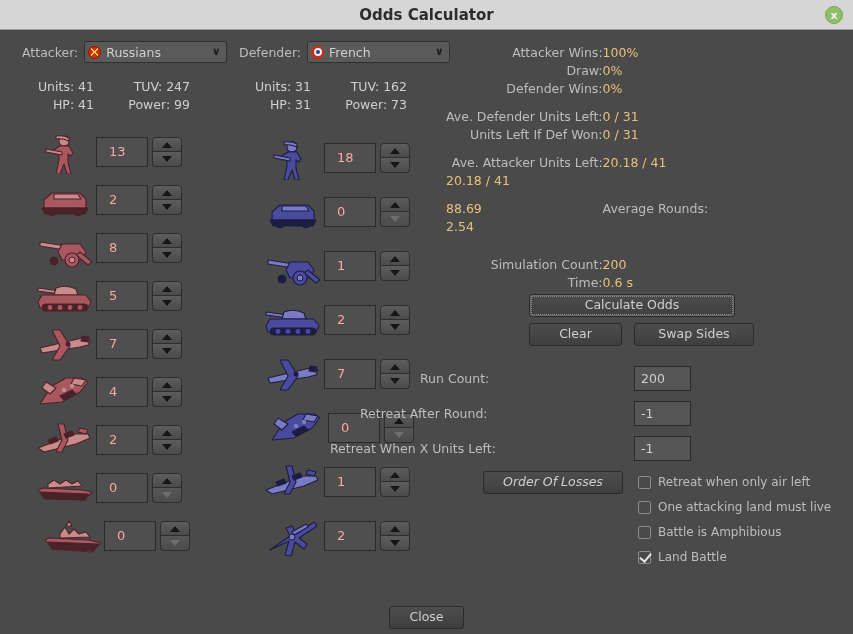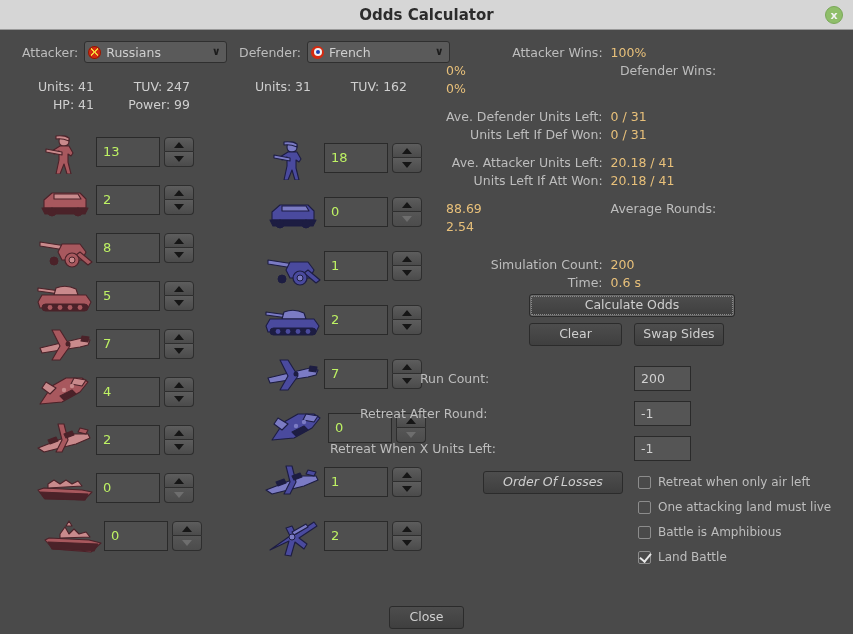--- a/index.html
+++ b/index.html
@@ -69,42 +69,42 @@
     content: ""; position: absolute; left: 4.5px; top: 4.5px;
     width: 4px; height: 4px; border-radius: 50%; background: #1b3fb0;
   }
   .combo .ctext { flex: 1 1 auto; color: #cfcfcf; font-size: 12.5px; overflow: hidden; white-space: nowrap; }
   .combo .carrow {
     flex: 0 0 auto; width: 16px; text-align: center;
     color: #1c1c1c; font-size: 11px; font-weight: bold; line-height: 20px;
   }
 
   
-  .statgrid { position: absolute; display: grid; grid-template-columns: auto auto; column-gap: 8px; }
+  .statgrid { position: absolute; display: grid; grid-template-columns: auto auto; }
   .statgrid .k { text-align: right; color: #bdbdbd; font-size: 12.5px; white-space: nowrap; line-height: 18px; }
   .statgrid .v { text-align: left; color: #e8c07a; font-size: 12.5px; white-space: nowrap; line-height: 18px; }
   .spacer-row { height: 10px; grid-column: 1 / span 2; }
 
   
   .side-head { position: absolute; }
   .side-head .hrow { display: flex; line-height: 18px; }
   .side-head .c1 { width: 86px; text-align: right; }
   .side-head .c2 { width: 96px; text-align: right; }
 
   
   .unit-row { position: absolute; display: flex; align-items: center; }
   .unit-icon { width: 62px; height: 44px; position: relative; flex: 0 0 auto; }
   .unit-icon svg { position: absolute; left: 0; top: 0; }
   .spin { display: flex; align-items: center; }
   .spin .field {
-    width: 64px; height: 30px;
+    width: 52px; height: 30px;
     background: #4f4f4f;
     border: 1px solid #2a2a2a;
-    color: #bef264; font-size: 13px;
-    line-height: 28px; padding-left: 6px;
+    color: #fca5a5; font-size: 13px;
+    line-height: 28px; padding-left: 12px;
     overflow: hidden; white-space: nowrap;
     cursor: text;
   }
   .spin .btns { display: flex; flex-direction: column; margin-left: 4px; }
   .spin .sbtn {
     width: 30px; height: 15px;
     background: linear-gradient(#5d5d5d, #4b4b4b);
     border: 1px solid #2e2e2e;
     position: relative; cursor: pointer;
   }
@@ -198,20 +198,24 @@
     <span class="c1 valw">HP: 41</span>
     <span class="c2 valw">Power: 99</span>
   </div>
 </div>
 
 <div class="side-head" style="left:225px; top:78px;">
   <div class="hrow">
     <span class="c1 valw">Units: 31</span>
     <span class="c2 valw">TUV: 162</span>
   </div>
+  <div class="hrow">
+    <span class="c1 valw">HP: 31</span>
+    <span class="c2 valw">Power: 73</span>
+  </div>
 </div>
 
 <div id="attacker-units">
     <div class="unit-row" style="left: 34px; top: 130px;">
       <div class="unit-icon">
         <svg width="62" height="44" viewBox="0 0 62 44">
         <path d="M30 6 q5 0 5 5 q0 5 -5 5 q-5 0 -5 -5 q0 -5 5 -5 z" fill="#c98a8c" stroke="#4b2229" stroke-width="1.1" stroke-linejoin="round"></path>
         <path d="M26 16 l9 0 l4 7 l-2 3 l-3 -2 l0 8 l3 12 l-4 0 l-3 -10 l-4 10 l-4 0 l3 -14 l0 -9 l-5 3 l-2 -3 z" fill="#a8585e" stroke="#4b2229" stroke-width="1.1" stroke-linejoin="round"></path>
         <path d="M12 19 l16 3 l0 3 l-16 -3 z" fill="#c98a8c" stroke="#4b2229" stroke-width="1.1" stroke-linejoin="round"></path>
         <path d="M22 6 q8 -1 13 2 l0 3 q-7 -3 -13 -2 z" fill="#c98a8c" stroke="#4b2229" stroke-width="1.1" stroke-linejoin="round"></path>
@@ -583,48 +587,48 @@
             <i></i>
           </div>
         </div>
       </div>
     </div>
   </div>
 
 <div class="statgrid" id="results-grid" style="left:446px; top:44px;">
     <div class="k">Attacker Wins:</div>
     <div class="v">100%</div>
+    <div class="k">Draw:</div>
     <div class="v">0%</div>
     <div class="k">Defender Wins:</div>
     <div class="v">0%</div>
     <div class="spacer-row"></div>
     <div class="k">Ave. Defender Units Left:</div>
     <div class="v">0 / 31</div>
     <div class="k">Units Left If Def Won:</div>
     <div class="v">0 / 31</div>
     <div class="spacer-row"></div>
     <div class="k">Ave. Attacker Units Left:</div>
     <div class="v">20.18 / 41</div>
-    <div class="k">Units Left If Att Won:</div>
     <div class="v">20.18 / 41</div>
     <div class="spacer-row"></div>
     <div class="v">88.69</div>
     <div class="k">Average Rounds:</div>
     <div class="v">2.54</div>
     <div class="spacer-row"></div>
     <div class="spacer-row"></div>
     <div class="k">Simulation Count:</div>
     <div class="v">200</div>
     <div class="k">Time:</div>
     <div class="v">0.6 s</div>
   </div>
 
 <div class="btn focus" style="left:529px; top:294px; width:206px; height:23px;">Calculate Odds</div>
 <div class="btn" style="left:529px; top:323px; width:93px; height:23px;">Clear</div>
-<div class="btn" style="left:634px; top:323px; width:90px; height:23px;">Swap Sides</div>
+<div class="btn" style="left:634px; top:323px; width:120px; height:23px;">Swap Sides</div>
 <div class="btn" style="left:483px; top:471px; width:140px; height:23px;font-style:italic;">Order Of Losses</div>
 <div class="btn" style="left:389px; top:606px; width:75px; height:23px;">Close</div>
 
 <div class="flabel" style="left:420px; top:371px; width:140px;">Run Count:</div>
 <div class="tfield" style="left:634px; top:366px; width:57px; height:25px;">200</div>
 
 <div class="flabel" style="left:360px; top:406px; width:200px;">Retreat After Round:</div>
 <div class="tfield" style="left:634px; top:401px; width:57px; height:25px;">-1</div>
 
 <div class="flabel" style="left:330px; top:441px; width:230px;">Retreat When X Units Left:</div>

